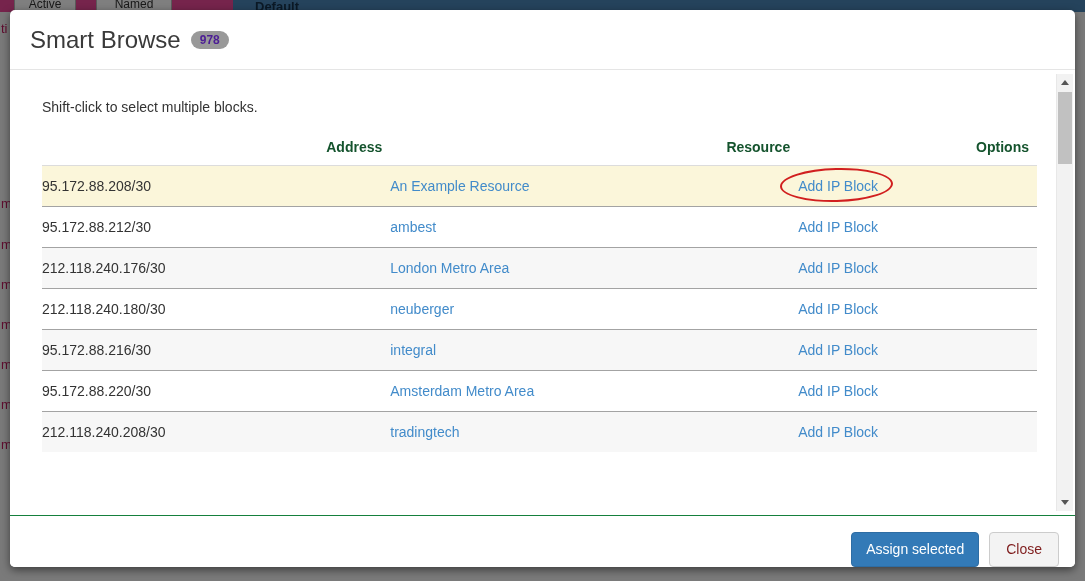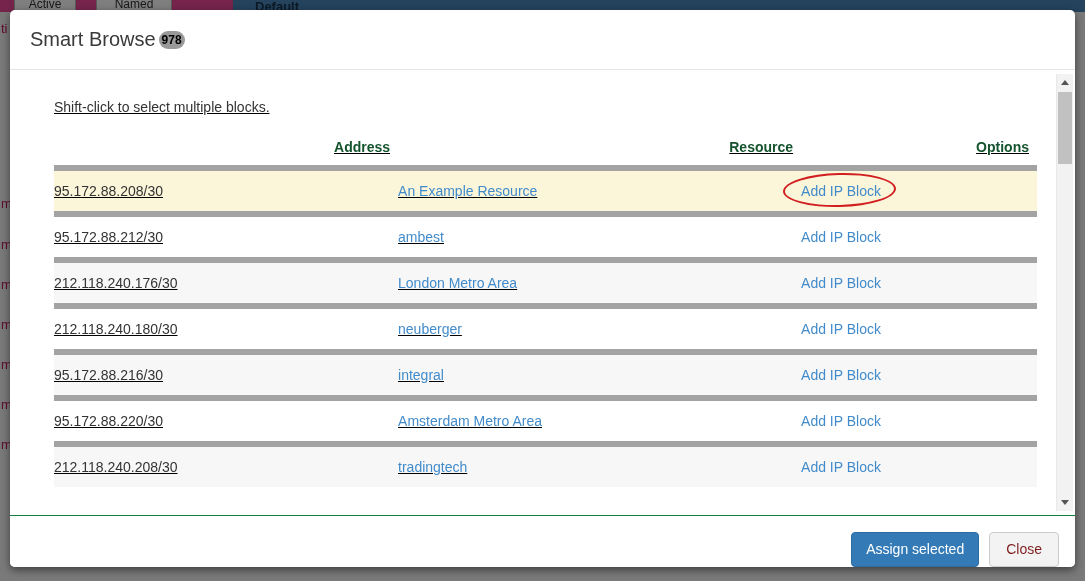--- a/index.html
+++ b/index.html
@@ -34,38 +34,38 @@
 
   
   .modal {
     position:absolute; left:10px; top:10px; width:1065px; height:557px;
     background:#fff; border-radius:5px; box-shadow:0 3px 9px rgba(0,0,0,0.5);
   }
   .modal-header {
     height:60px; border-bottom:1px solid #e5e5e5; display:flex; align-items:center;
     padding:0 20px;
   }
-  .modal-title { font-size:20px; color:#3a3a3a; }
+  .modal-title { font-size:24px; color:#3a3a3a; }
   .badge {
-    margin-left:3px; background:#999; color:#000000; font-size:12px; font-weight:bold;
-    padding:3px 3px; border-radius:10px; line-height:12px;
+    margin-left:10px; background:#999; color:#4c1d95; font-size:12px; font-weight:bold;
+    padding:3px 9px; border-radius:10px; line-height:12px;
   }
 
   .modal-body {
     position:absolute; top:61px; left:0; right:0; bottom:52px;
-    padding:0 38px 0 44px; overflow:hidden;text-decoration:underline;
+    padding:0 38px 0 32px; overflow:hidden;
   }
   .hint { font-size:14px; color:#333; margin:28px 0 16px; }
 
   table { border-collapse:collapse; width:100%; table-layout:fixed; font-size:14px; color:#333; }
   th {
     text-align:right; font-weight:bold; padding:8px 8px 10px 0;
     border-bottom:1px solid #dcdcdc; font-size:14px; color:#14532d;
   }
-  td { padding:12px 8px 12px 0; border-top:6px solid #a3a3a3;margin-top:32px; }
+  td { padding:12px 8px 12px 0; border-top:1px solid #a3a3a3;margin-top:32px; }
   tr.alt { background:#f7f7f7; }
   tr.highlight { background:var(--highlight_row, #fbf6da); }
   a { color:var(--link, #428bca); text-decoration:none; cursor:pointer; }
 
   .optwrap { position:relative; display:inline-block; }
   .annotation-ellipse { display:none; }
   .circled .annotation-ellipse {
     display:block; position:absolute; left:-18px; right:-15px; top:-10px; bottom:-8px;
     border:2px solid var(--annotation, #d11f1f); border-radius:50%;
     transform:rotate(-1.5deg); pointer-events:none;

